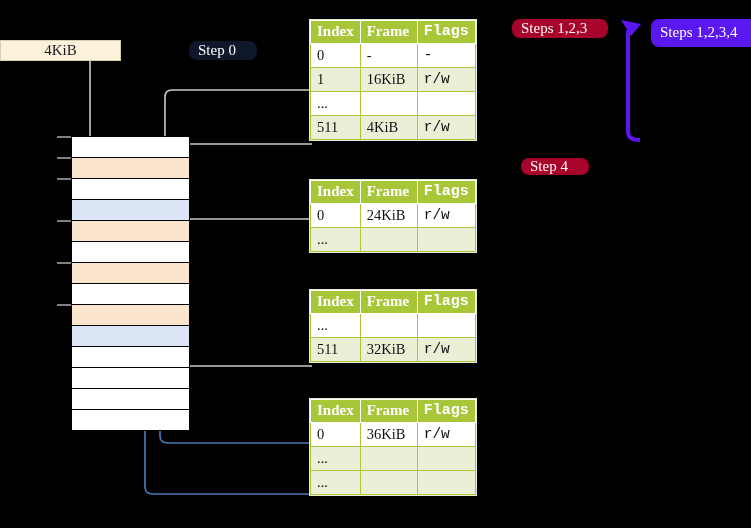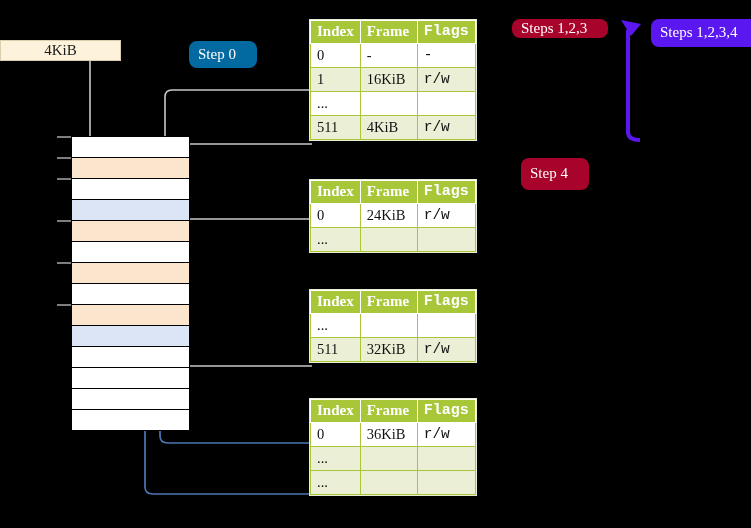--- a/index.html
+++ b/index.html
@@ -285,19 +285,19 @@
           <tr class="alt">
             <td class="col-index">...</td>
             <td class="col-frame"></td>
             <td class="col-flags"></td>
           </tr>
         </tbody>
       </table>
     </div>
 
   <div id="badges-host">
-      <div class="badge badge-red" style="left: 189px; top: 41px; height: 27px; background: #0369a1;">Step 0</div>
+      <div class="badge badge-red" style="left: 189px; top: 41px; height: 19px; background: #0f172a;">Step 0</div>
       <div class="badge badge-red" style="left: 512px; top: 19px; height: 19px; background: rgb(168, 3, 42);">Steps 1,2,3</div>
       <div class="badge badge-violet" style="left: 651px; top: 19px; height: 28px; background: rgb(91, 23, 239);">Steps 1,2,3,4</div>
-      <div class="badge badge-red" style="left: 521px; top: 158px; height: 32px; background: rgb(168, 3, 42);">Step 4</div>
+      <div class="badge badge-red" style="left: 521px; top: 158px; height: 17px; background: rgb(168, 3, 42);">Step 4</div>
     </div>
 
 </div>
 
 </body></html>

